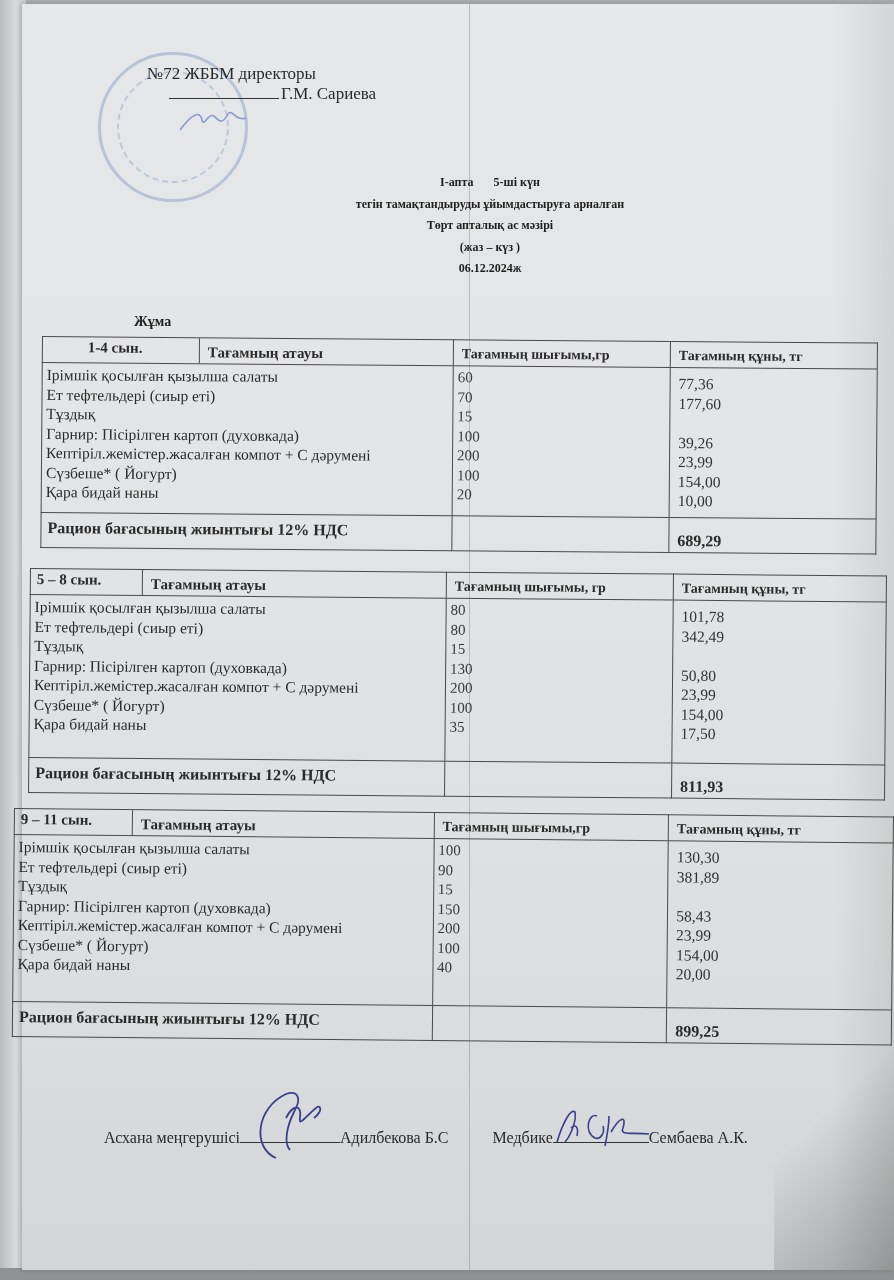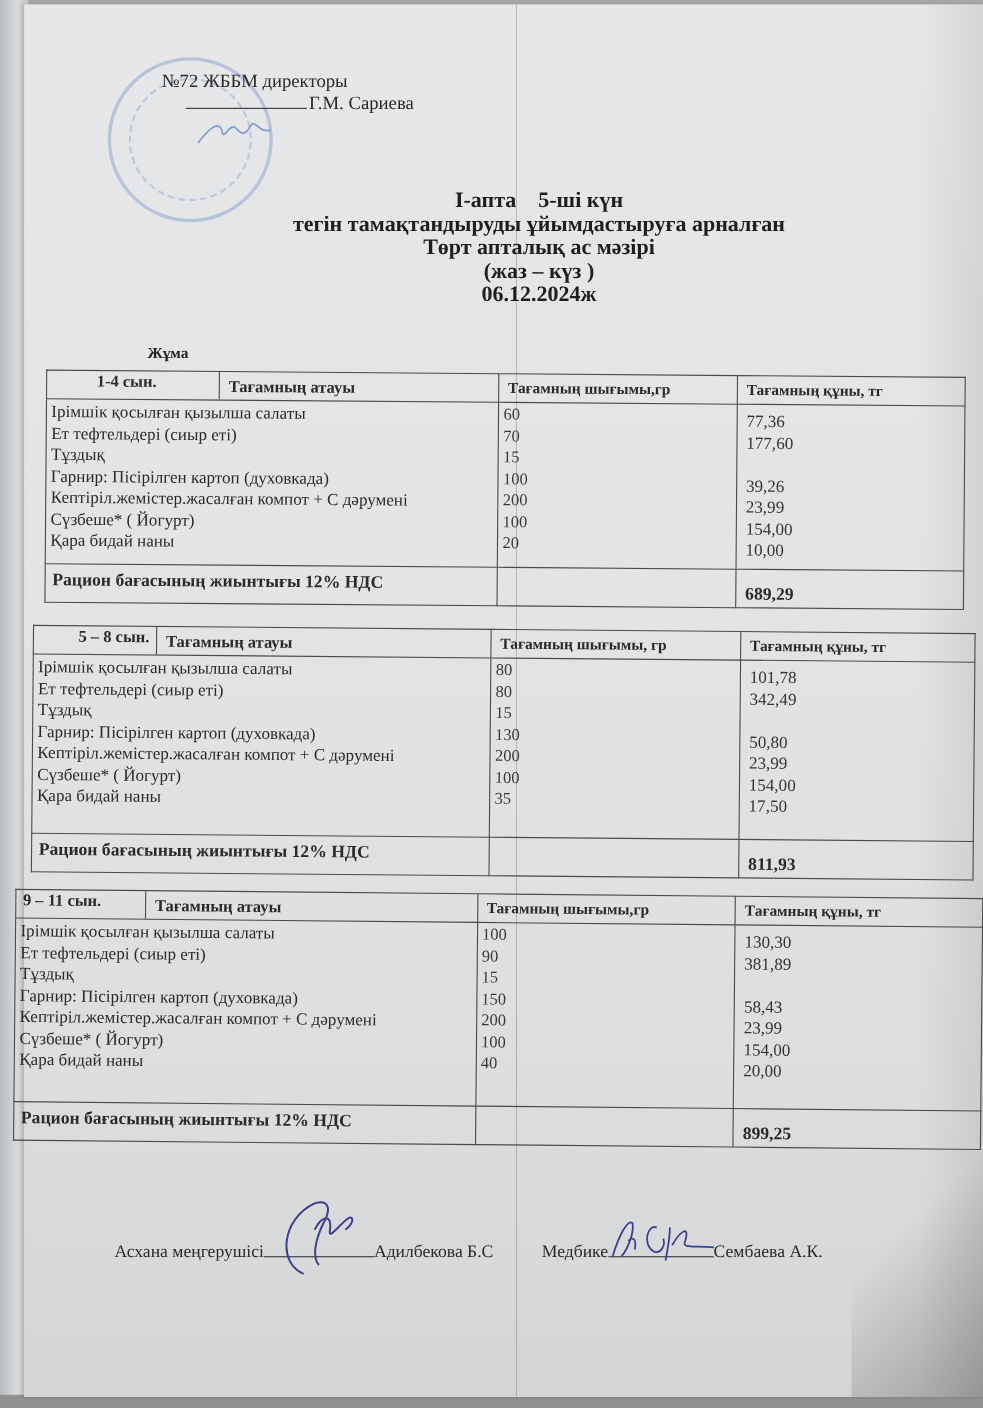--- a/index.html
+++ b/index.html
@@ -96,21 +96,21 @@
       top: 106px;
     }
 
     .heading {
       position: absolute;
       left: 130px;
       top: 172px;
       width: 720px;
       text-align: center;
       font-weight: bold;
-      font-size: 20px;
+      font-size: 12px;
       line-height: 21.5px;
       color: #1e1e1e;
     }
     .heading .week-day span { margin: 0 10px; }
 
     .day-label {
       position: absolute;
       left: 134px;
       top: 314px;
       font-weight: bold;
@@ -289,21 +289,21 @@
     <td class="total-value">689,29</td>
   </tr>
 </tbody>
   </table>
 
 <table class="menu-table" id="table2">
   <tbody>
       <tr>
     <td style="width:415px;">
       <div class="split-header">
-        <div class="cls" style="width:112px;text-align:right;">5 – 8 сын.</div>
+        <div class="cls" style="width:112px;">5 – 8 сын.</div>
         <div class="name">Тағамның атауы</div>
       </div>
     </td>
     <td class="hdr-col" style="width:210px;">Тағамның шығымы, гр</td>
     <td class="hdr-col" style="width:196px;">Тағамның құны, тг</td>
   </tr>
   <tr>
     <td class="items-cell" style="height:158px;">
       <span class="item-line">Ірімшік қосылған қызылша салаты</span>
       <span class="item-line">Ет тефтельдері (сиыр еті)</span>

